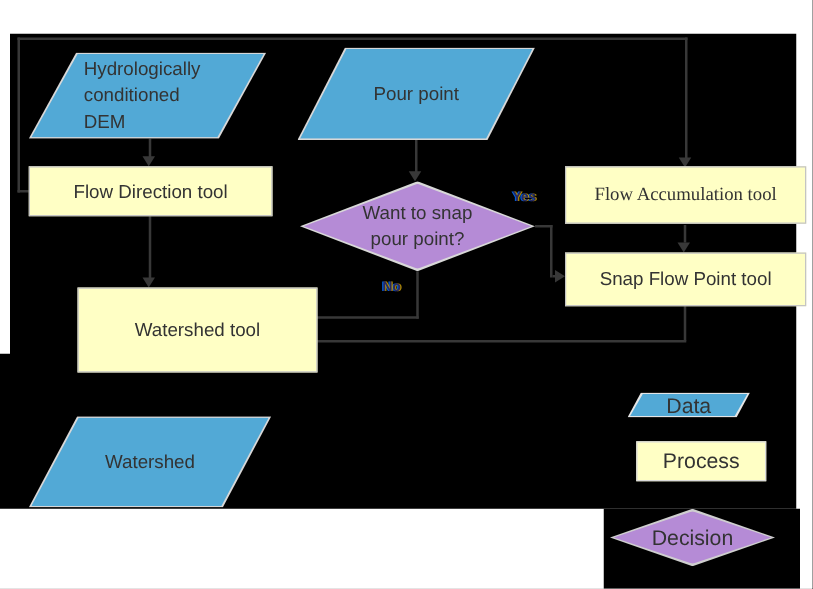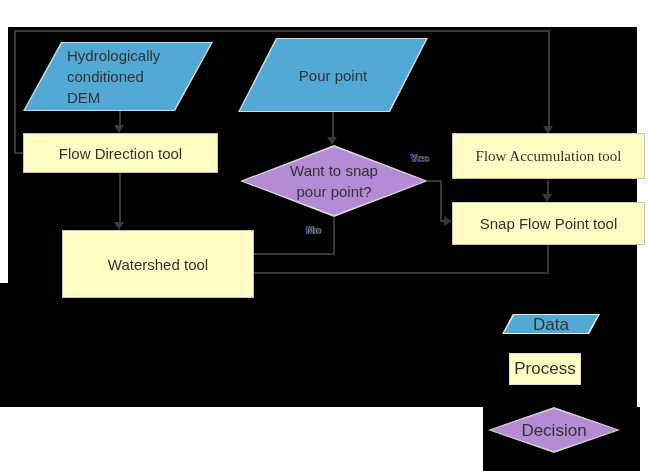--- a/index.html
+++ b/index.html
@@ -98,30 +98,34 @@
   <div class="shape dia-clip dia-outer" style="left:240px;top:145px;width:188px;height:72px;">
     <div class="dia-inner dia-clip"></div>
     <div class="label-layer">Want to snap
 pour point?</div>
   </div>
 
   <div class="rect-node" style="left:23px;top:230px;width:192px;height:68px;margin-left:39px;">
     <span class="rect-label">Watershed tool</span>
   </div>
 
+  <div class="shape para-clip para-outer" style="left:23px;top:333px;width:194px;height:73px;">
+    <div class="para-inner para-clip"></div>
+    <div class="label-layer">Watershed</div>
+  </div>
 
   <div class="edge-label" style="left:410px;top:152px;">Yes</div>
   <div class="edge-label" style="left:306px;top:224px;">No</div>
 
   <div class="shape para-clip-sm para-outer" style="left:502px;top:314px;width:98px;height:20px;background:#E6E6E6;">
     <div class="para-inner para-clip-sm" style="inset:1px 2px;"></div>
     <div class="label-layer legend-label">Data</div>
   </div>
 
-  <div class="rect-node" style="left:509px;top:353px;width:72px;height:32px;border-color:#DADADA;">
+  <div class="rect-node" style="left:509px;top:353px;width:104px;height:32px;border-color:#DADADA;">
     <span class="rect-label legend-label">Process</span>
   </div>
 
   <div class="shape dia-clip dia-outer" style="left:488px;top:407px;width:132px;height:46px;background:#CFCFCF;">
     <div class="dia-inner dia-clip"></div>
     <div class="label-layer legend-label">Decision</div>
   </div>
 
 </div>
 

